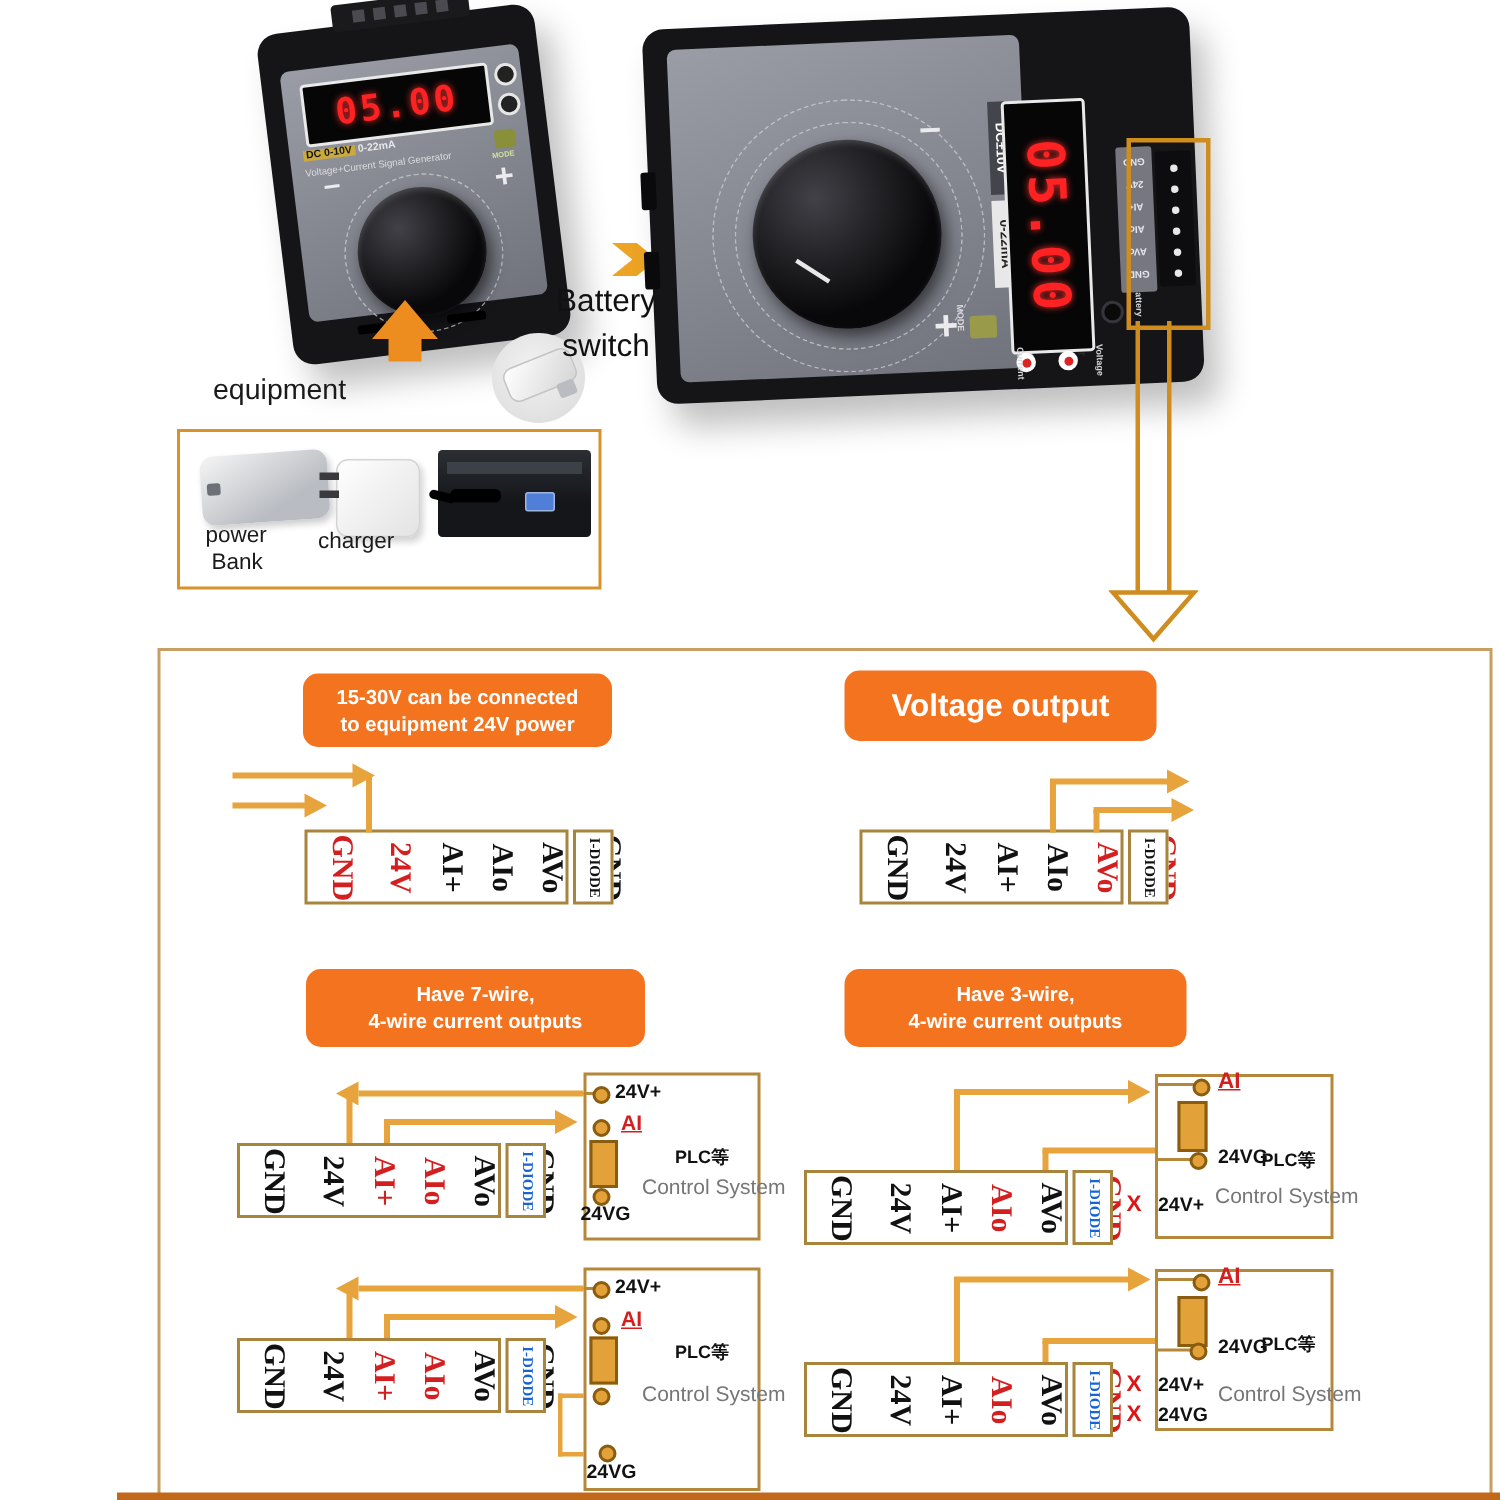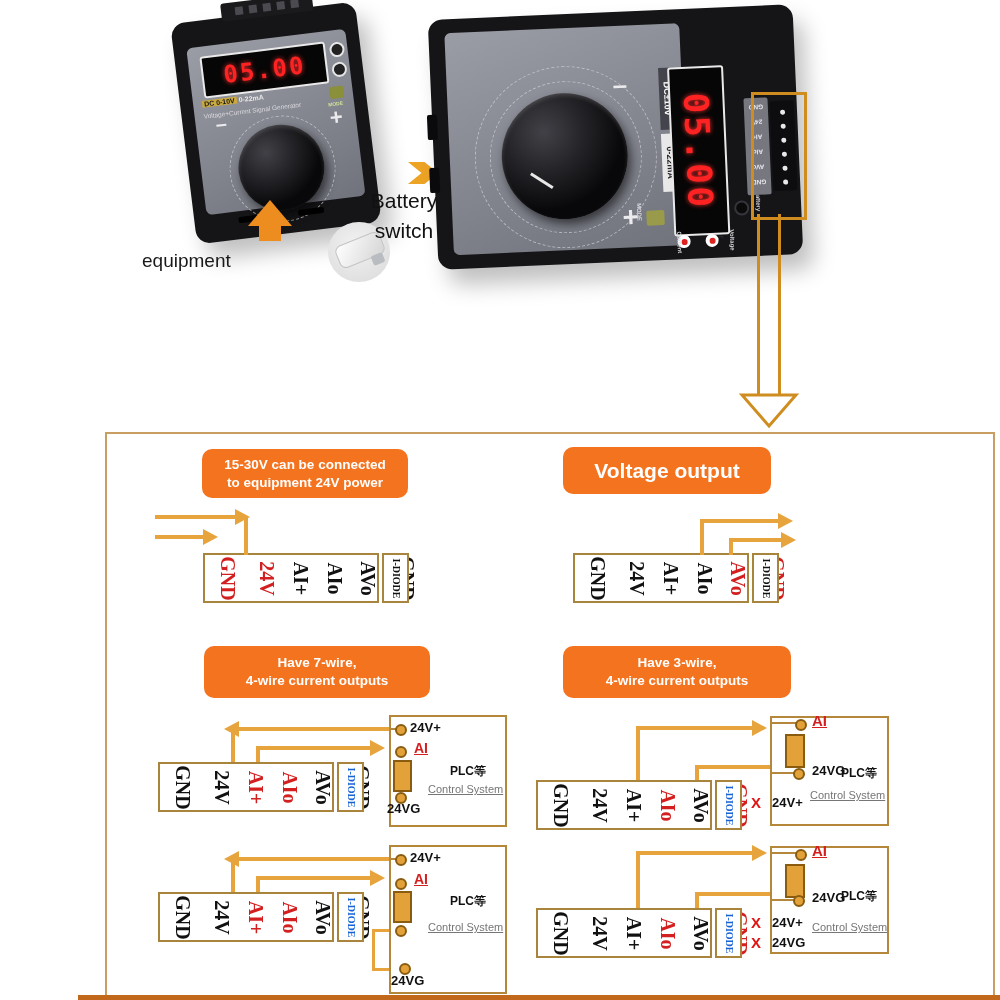--- a/index.html
+++ b/index.html
@@ -29,21 +29,21 @@
   .red{color:#d31f1f !important;}
   .blue{color:#1863d6 !important;}
   .plcbox{position:absolute;border:2px solid #b5873a;background:#fff;}
   .dot{position:absolute;width:8px;height:8px;border-radius:50%;background:#e2a239;
        border:2px solid #8a5c10;}
   .resistor{position:absolute;background:#e2a239;border:2px solid #8a5c10;}
   .dash{position:absolute;height:2px;background:#b5873a;}
   .b13{position:absolute;font-weight:bold;font-size:13px;color:#111;white-space:nowrap;}
   .ai-lbl{position:absolute;color:#d31f1f;font-weight:bold;font-size:14px;
           text-decoration:underline;white-space:nowrap;}
-  .gray{position:absolute;color:#767676;font-size:11px;white-space:nowrap;text-decoration:underline;}
+  .gray{position:absolute;color:#767676;font-size:14px;white-space:nowrap;}
   .plc-lbl{position:absolute;font-weight:bold;font-size:12px;color:#111;white-space:nowrap;}
   .xmark{position:absolute;color:#e01414;font-weight:bold;font-size:15px;}
   
   .device{position:absolute;background:#151518;border-radius:14px;
           box-shadow:10px 16px 22px rgba(0,0,0,.25);}
   .panel{position:absolute;background:linear-gradient(160deg,#9a9ca6,#70727c);border-radius:6px;}
   .seg{font-family:"DejaVu Sans Mono",monospace;font-weight:bold;color:#ff2222;
        text-shadow:0 0 5px rgba(255,50,50,.9);}
   .disp{position:absolute;background:#060606;border:2px solid #e9e9e9;border-radius:3px;
         display:flex;align-items:center;justify-content:center;}
@@ -174,20 +174,40 @@
       </div>
   </div>
 
   <div class="orange-hl" style="left:751px;top:92px;width:50px;height:122px;"></div>
   <div class="abs" style="left:757px;top:214px;width:3px;height:180px;background:#cf8c1f;"></div>
   <div class="abs" style="left:778px;top:214px;width:3px;height:180px;background:#cf8c1f;"></div>
   <svg class="abs" style="left:739px;top:392px;" width="60" height="38">
     <polygon points="3,3 57,3 30,34" fill="#ffffff" stroke="#cf8c1f" stroke-width="3"></polygon>
   </svg>
 
+  <div class="abs" style="left:118px;top:286px;width:279px;height:103px;border:2px solid #d9912a;background:#fff;">
+    <div class="abs" style="left:14px;top:14px;width:85px;height:46px;border-radius:9px;background:linear-gradient(150deg,#f5f5f5,#b9bcc2 70%);box-shadow:2px 3px 5px rgba(0,0,0,.2);transform:rotate(-4deg);">
+      <div class="abs" style="left:4px;top:18px;width:9px;height:8px;background:#6d7076;border-radius:2px;"></div>
+    </div>
+    <div class="abs" style="left:104px;top:18px;width:54px;height:50px;border-radius:8px;background:linear-gradient(135deg,#ffffff,#e3e3e3);border:1px solid #d4d4d4;box-shadow:2px 3px 5px rgba(0,0,0,.18);">
+      <div class="abs" style="left:-12px;top:8px;width:13px;height:5px;background:#3a3a3e;"></div>
+      <div class="abs" style="left:-12px;top:20px;width:13px;height:5px;background:#3a3a3e;"></div>
+    </div>
+    <div class="abs" style="left:172px;top:12px;width:102px;height:58px;background:linear-gradient(180deg,#2b2e33,#14161a 60%);border-radius:3px;">
+      <div class="abs" style="left:6px;top:8px;width:90px;height:8px;background:#3c4047;"></div>
+      <div class="abs" style="left:58px;top:28px;width:18px;height:11px;background:#4f7fd6;border:1px solid #9fb6e0;border-radius:2px;"></div>
+      <div class="abs" style="left:8px;top:26px;width:34px;height:9px;background:#000;border-radius:4px;"></div>
+      <div class="abs" style="left:-6px;top:28px;width:18px;height:6px;background:#000;border-radius:3px;transform:rotate(14deg);"></div>
+    </div>
+    <div class="abs" style="left:17px;top:60px;font-size:15px;color:#1a1a1a;line-height:1.2;">
+      <div>power</div>
+      <div style="padding-left:4px;">Bank</div>
+    </div>
+    <div class="abs" style="left:92px;top:64px;font-size:15px;color:#1a1a1a;">charger</div>
+  </div>
 
   <div class="abs" style="left:105px;top:432px;width:886px;height:563px;border:2px solid #c89e63;background:#fff;"></div>
   <div class="abs" style="left:78px;top:995px;width:922px;height:5px;background:#c1681a;"></div>
 
   <div class="pill" style="left:202px;top:449px;width:206px;height:49px;">
     <span>15-30V can be connected</span>
     <span>to equipment 24V power</span>
   </div>
   <div class="pill pill-big" style="left:563px;top:447px;width:208px;height:47px;">
     <span>Voltage output</span>

